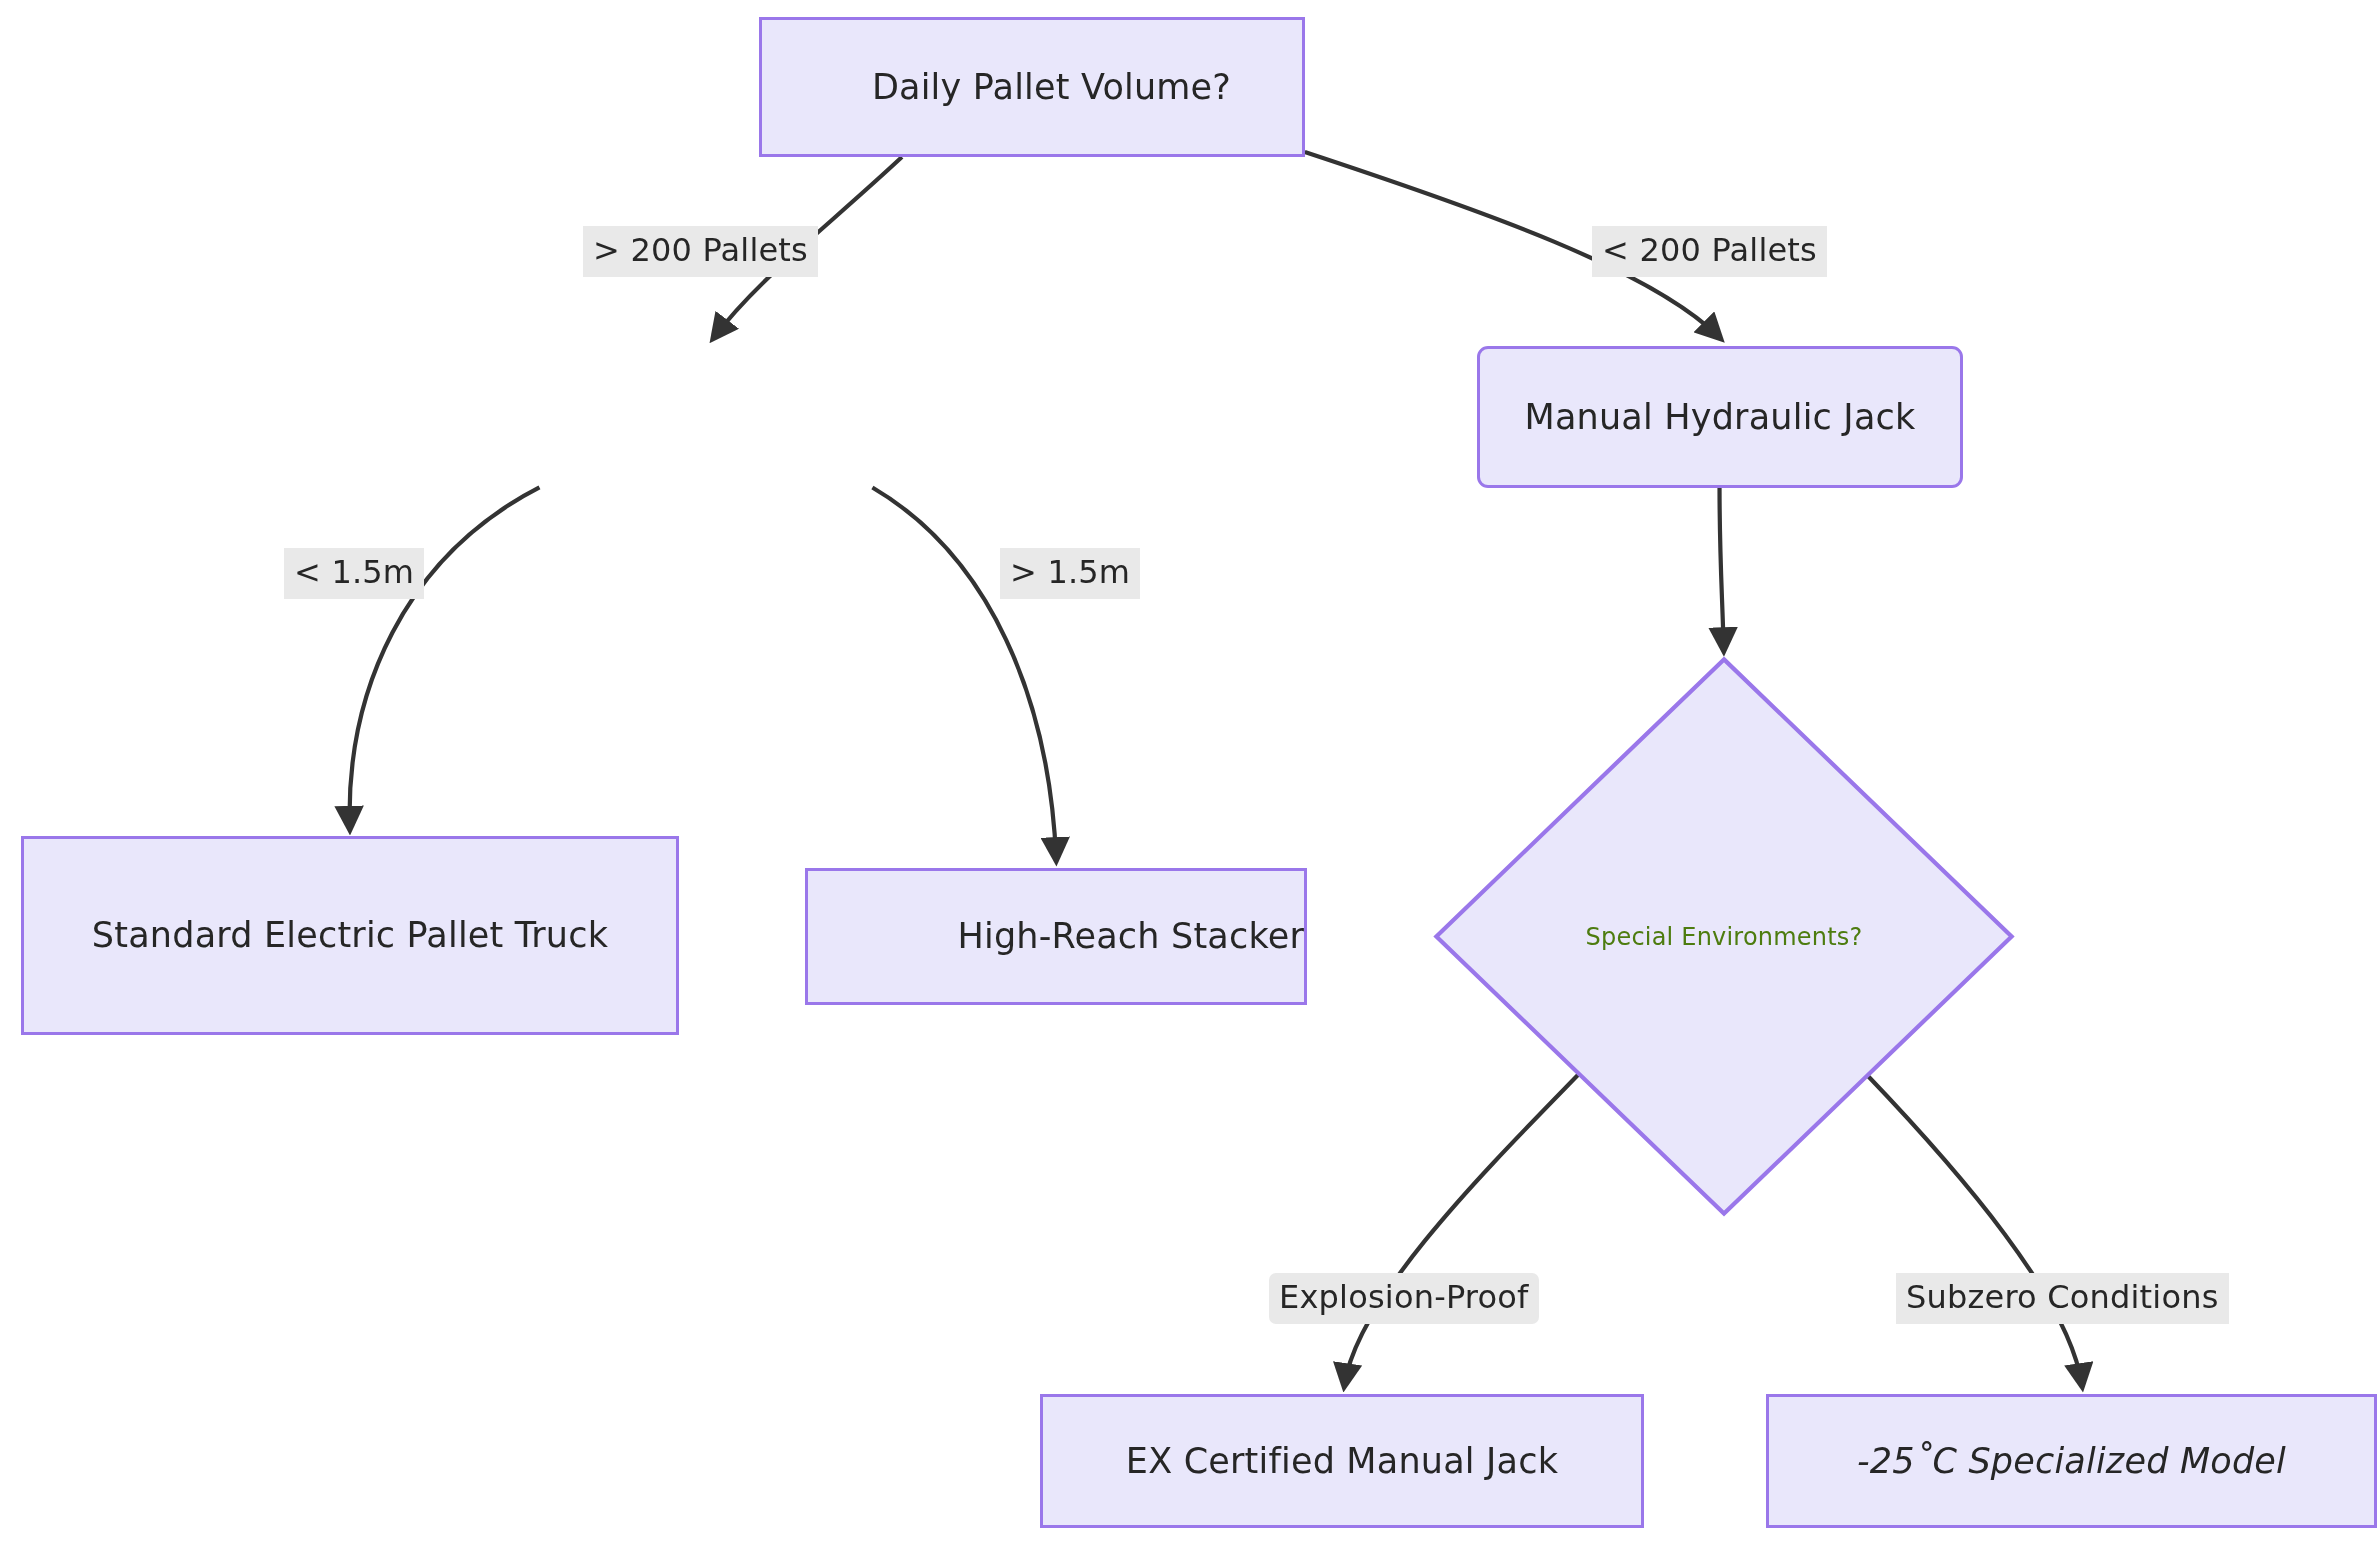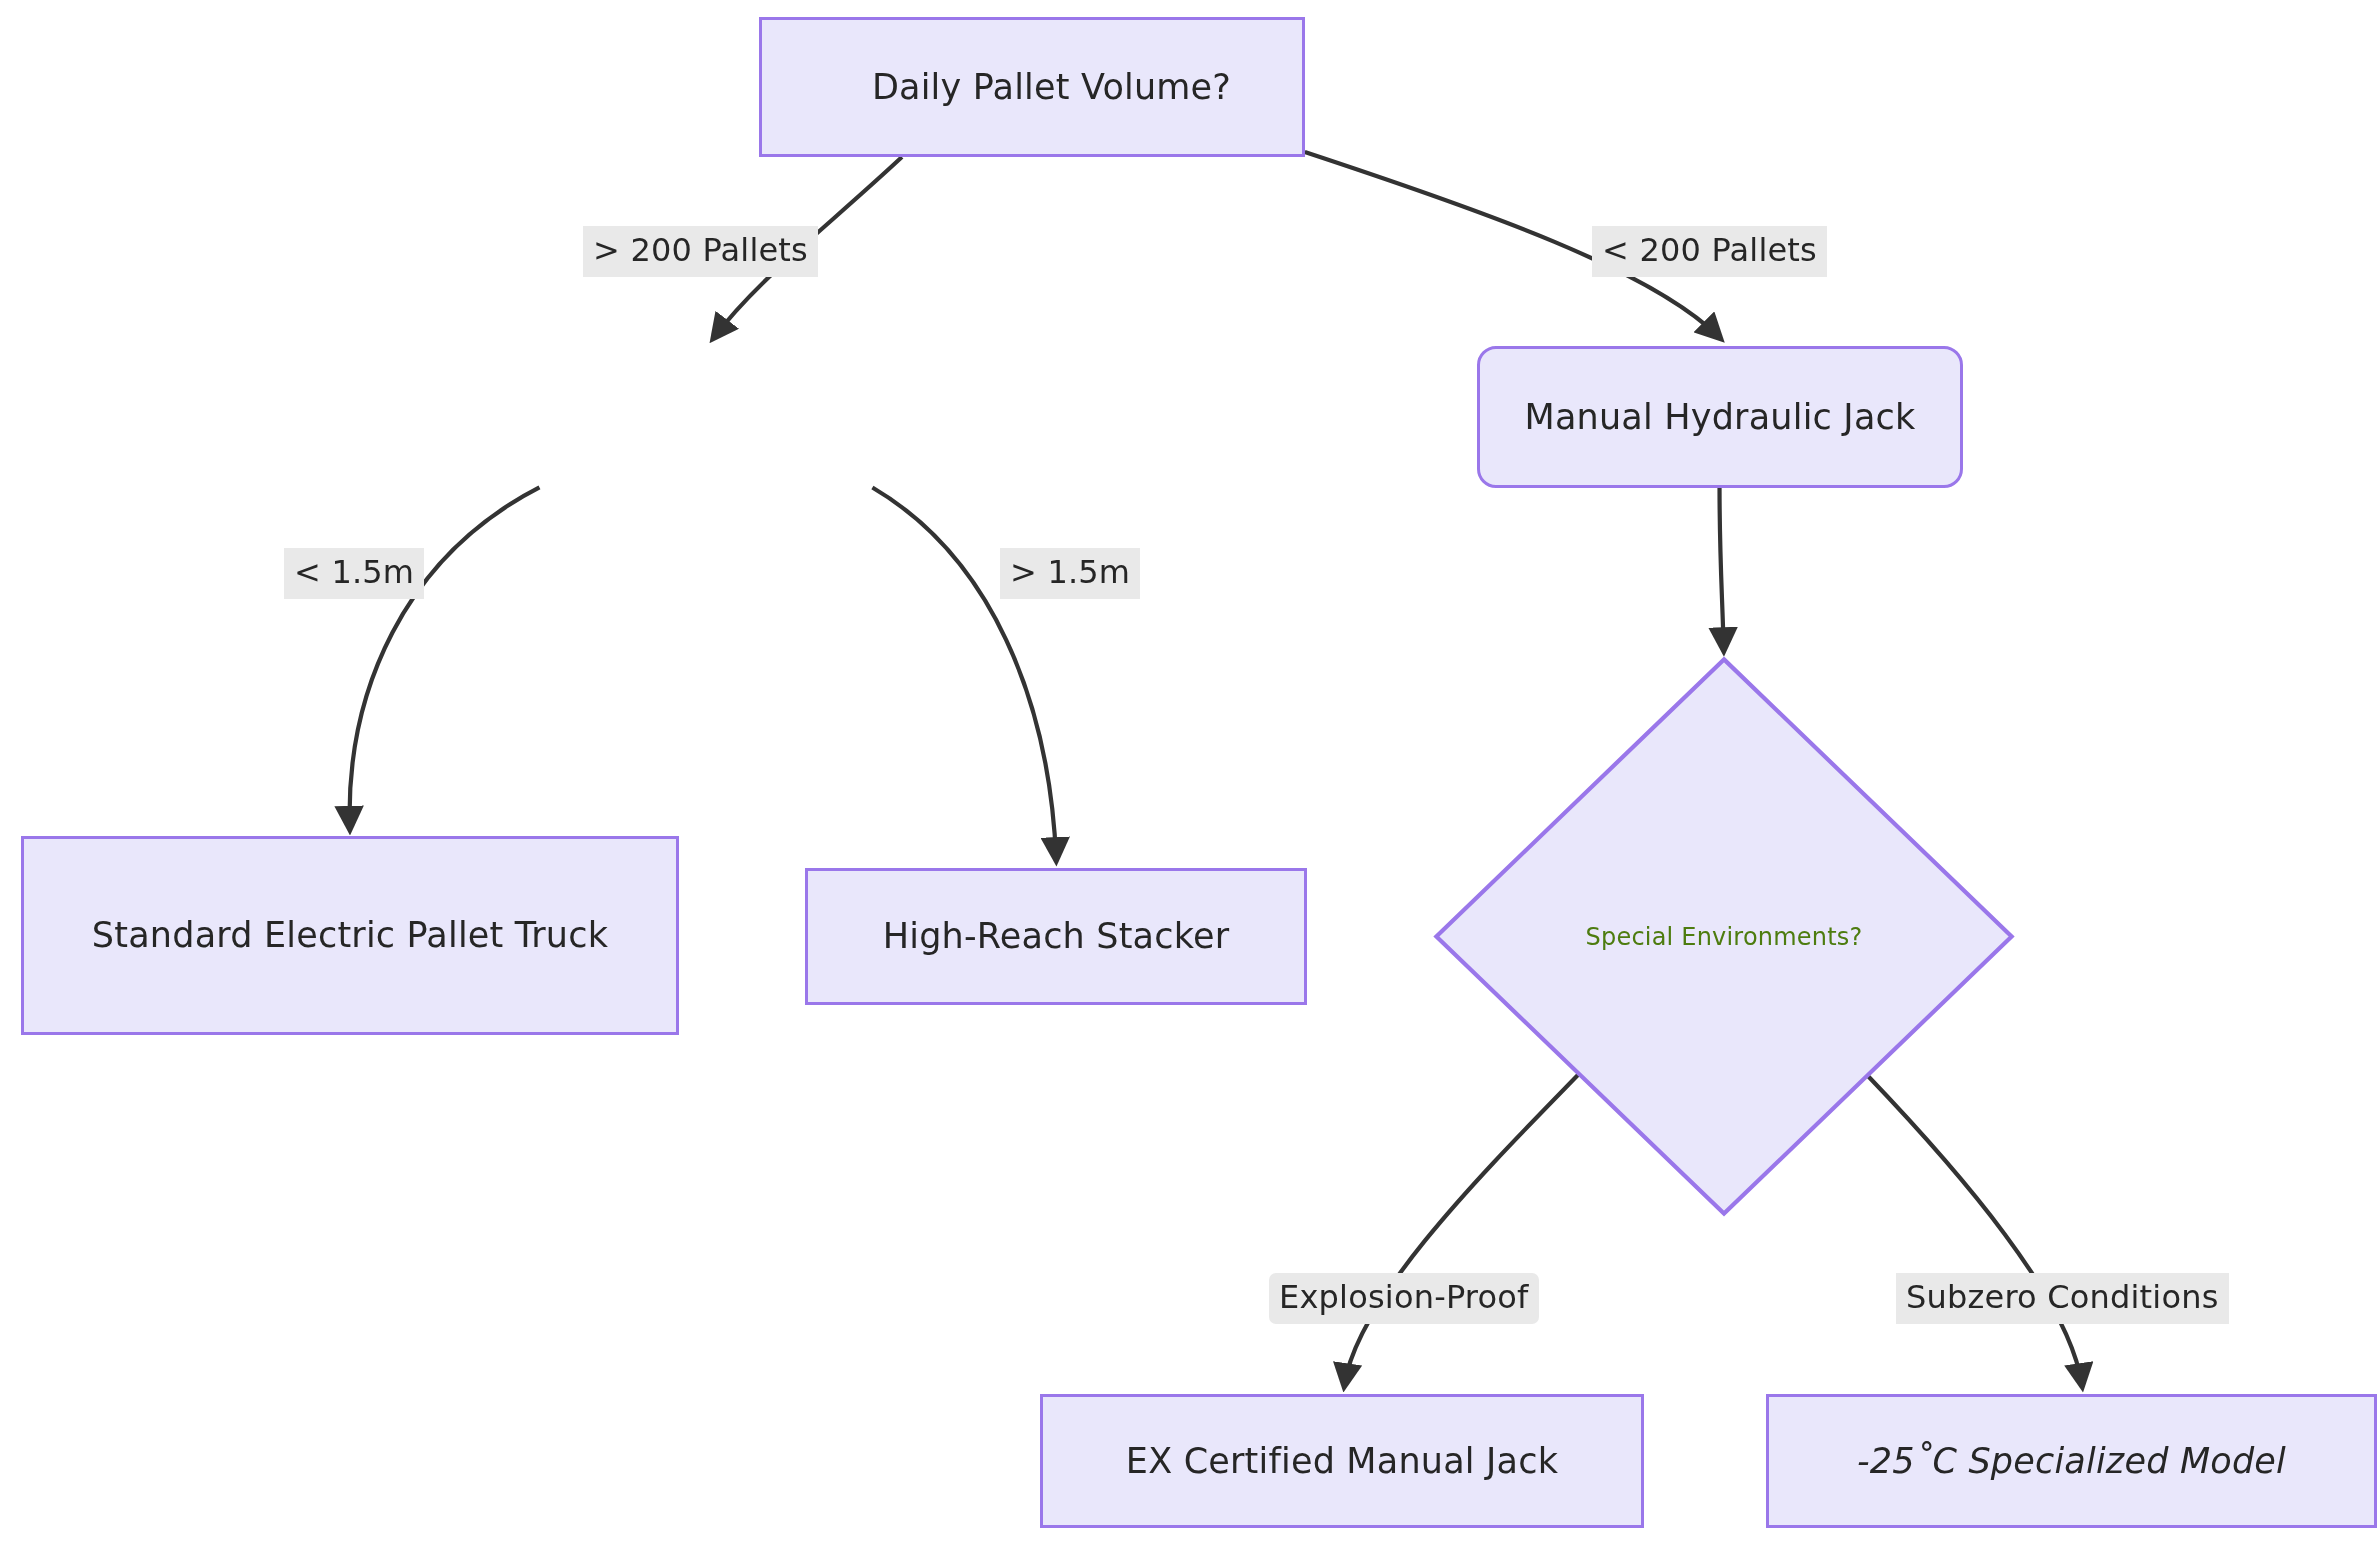--- a/index.html
+++ b/index.html
@@ -31,21 +31,21 @@
     align-items: center;
     justify-content: center;
     text-align: center;
     color: #262626;
     font-size: 35px;
     line-height: 1.28;
     letter-spacing: 0.2px;
     z-index: 3;
   }
   .node.rounded {
-    border-radius: 19px;
+    border-radius: 11px;
   }
   .diamond-wrap {
     position: absolute;
     z-index: 2;
     display: flex;
     align-items: center;
     justify-content: center;
   }
   .diamond-shape {
     position: absolute;
@@ -107,21 +107,21 @@
 
 
   <div class="node rounded" style="left:1477px; top:346px; width:486px; height:142px;">
     <span>Manual Hydraulic Jack</span>
   </div>
 
   <div class="node" style="left:21px; top:836px; width:658px; height:199px; padding:0 51px;">
     <span>Standard Electric Pallet Truck</span>
   </div>
 
-  <div class="node" style="left:805px; top:868px; width:502px; height:137px;">
+  <div class="node" style="left:805px; top:868px; width:502px; height:137px;justify-content:flex-end;">
     <span>High-Reach Stacker</span>
   </div>
 
   <div class="diamond-wrap" style="left:1433px; top:656px; width:582px; height:561px;">
     <svg class="diamond-shape" viewBox="0 0 690 666" preserveAspectRatio="none">
       <polygon points="345,4 686,333 345,662 4,333" fill="#e9e7fb" stroke="#9a77ea" stroke-width="5"></polygon>
     </svg>
     <span class="diamond-label">Special Environments?</span>
   </div>
 

